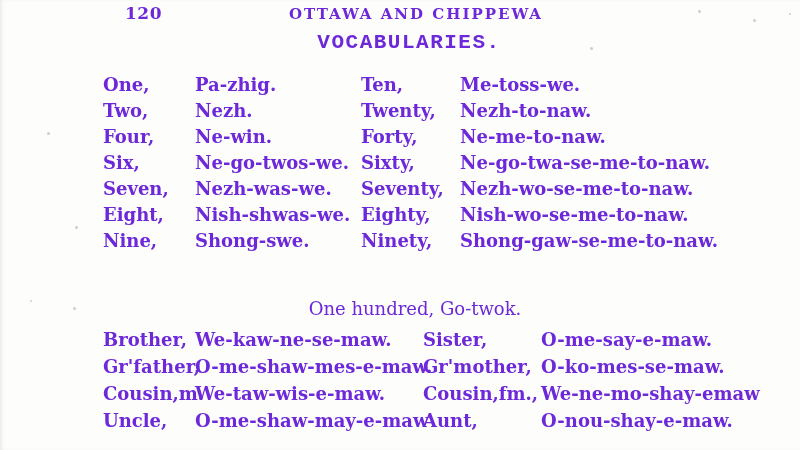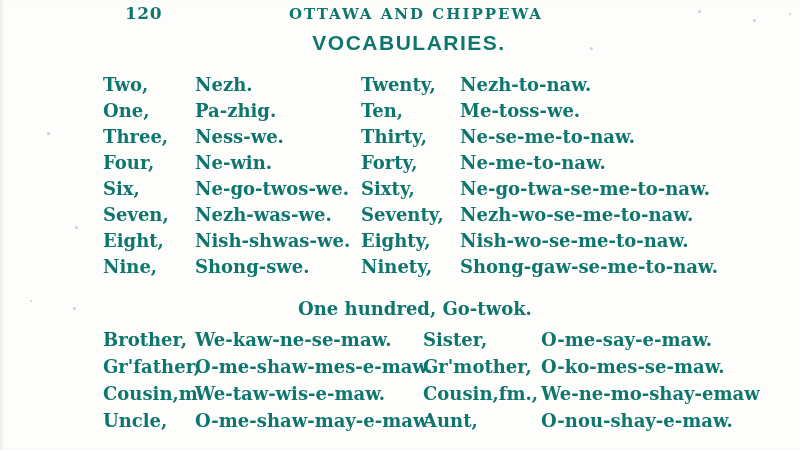--- a/index.html
+++ b/index.html
@@ -6,36 +6,36 @@
   body {
     width: 800px; height: 450px;
     background: #f4f4f4;
     font-family: "DejaVu Serif", serif;
   }
   .page {
     position: relative;
     width: 800px; height: 450px;
     background: #fdfdfc;
     overflow: hidden;
-    color: #0f766e;
+    color: #6d28d9;
     box-shadow: inset 3px 0 4px -2px rgba(0,0,0,0.10);
   }
   .page-number {
     position: absolute; left: 125px; top: 3px;
     font-size: 17px; font-weight: 700; letter-spacing: 0.5px;
   }
   .running-head {
     position: absolute; left: 8px; top: 5px; width: 100%;
     text-align: center; text-indent: 16px;
     font-size: 15px; font-weight: 700; letter-spacing: 2px;
   }
   .page-title {
     position: absolute; left: 0; top: 31px; width: 100%; margin: 0;
     text-align: center; text-indent: 18px;
-    font-family: Liberation Sans, sans-serif;
+    font-family: Liberation Mono, monospace;
     font-size: 21px; font-weight: 700; letter-spacing: 1.5px;
   }
   table.vocab {
     position: absolute;
     border-collapse: collapse; table-layout: fixed;
     font-size: 18px; font-weight: 700;
   }
   table.vocab td {
     padding: 0; white-space: nowrap; overflow: visible;
     vertical-align: middle;
@@ -46,21 +46,21 @@
   table.numbers col.c2 { width: 166px; }
   table.numbers col.c3 { width: 99px; }
   table.family { left: 103px; top: 326px; width: 670px; }
   table.family td { height: 27px; line-height: 27px; }
   table.family col.c1 { width: 92px; }
   table.family col.c2 { width: 228px; }
   table.family col.c3 { width: 118px; }
   .hundred-line {
     position: absolute; left: 0; top: 298px; width: 100%;
     text-align: center; text-indent: 30px;
-    font-size: 18px; font-weight: 700; line-height: 22px;
+    font-size: 18px; font-weight: 400; line-height: 22px;
   }
   .speck {
     position: absolute; border-radius: 50%;
     background: #a8a8a8; opacity: 0.55;
   }
 </style>
 </head>
 <body>
 
 <div class="page">
@@ -71,36 +71,30 @@
 
   <table class="vocab numbers">
     <colgroup>
         <col class="c1">
         <col class="c2">
         <col class="c3">
         <col class="c4">
       </colgroup>
     <tbody>
       <tr>
-        <td>Two,</td>
-        <td>Nezh.</td>
-        <td>Twenty,</td>
-        <td>Nezh-to-naw.</td>
-      </tr>
-      <tr>
         <td>One,</td>
         <td>Pa-zhig.</td>
         <td>Ten,</td>
         <td>Me-toss-we.</td>
       </tr>
       <tr>
-        <td>Three,</td>
-        <td>Ness-we.</td>
-        <td>Thirty,</td>
-        <td>Ne-se-me-to-naw.</td>
+        <td>Two,</td>
+        <td>Nezh.</td>
+        <td>Twenty,</td>
+        <td>Nezh-to-naw.</td>
       </tr>
       <tr>
         <td>Four,</td>
         <td>Ne-win.</td>
         <td>Forty,</td>
         <td>Ne-me-to-naw.</td>
       </tr>
       <tr>
         <td>Six,</td>
         <td>Ne-go-twos-we.</td>

